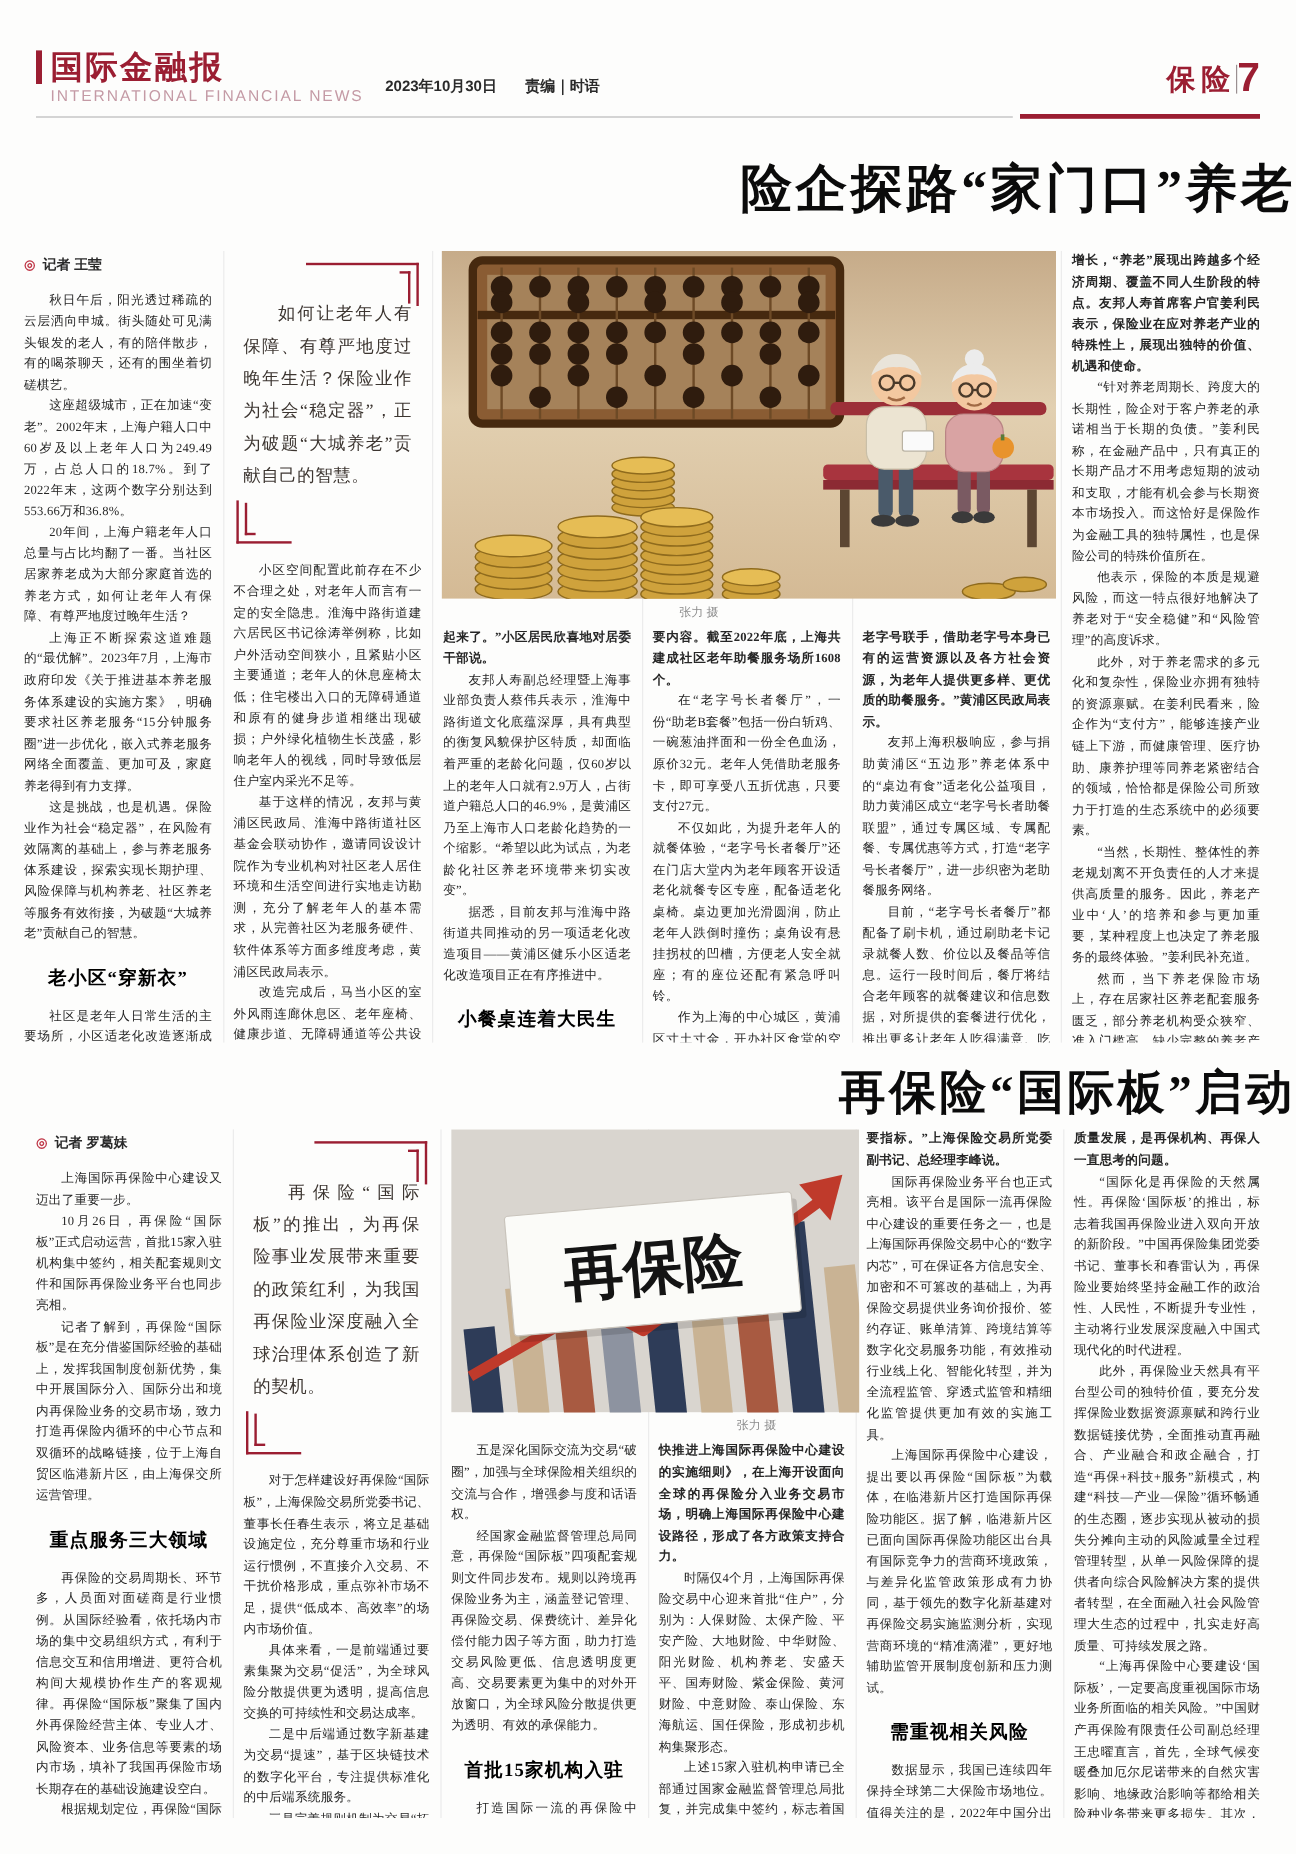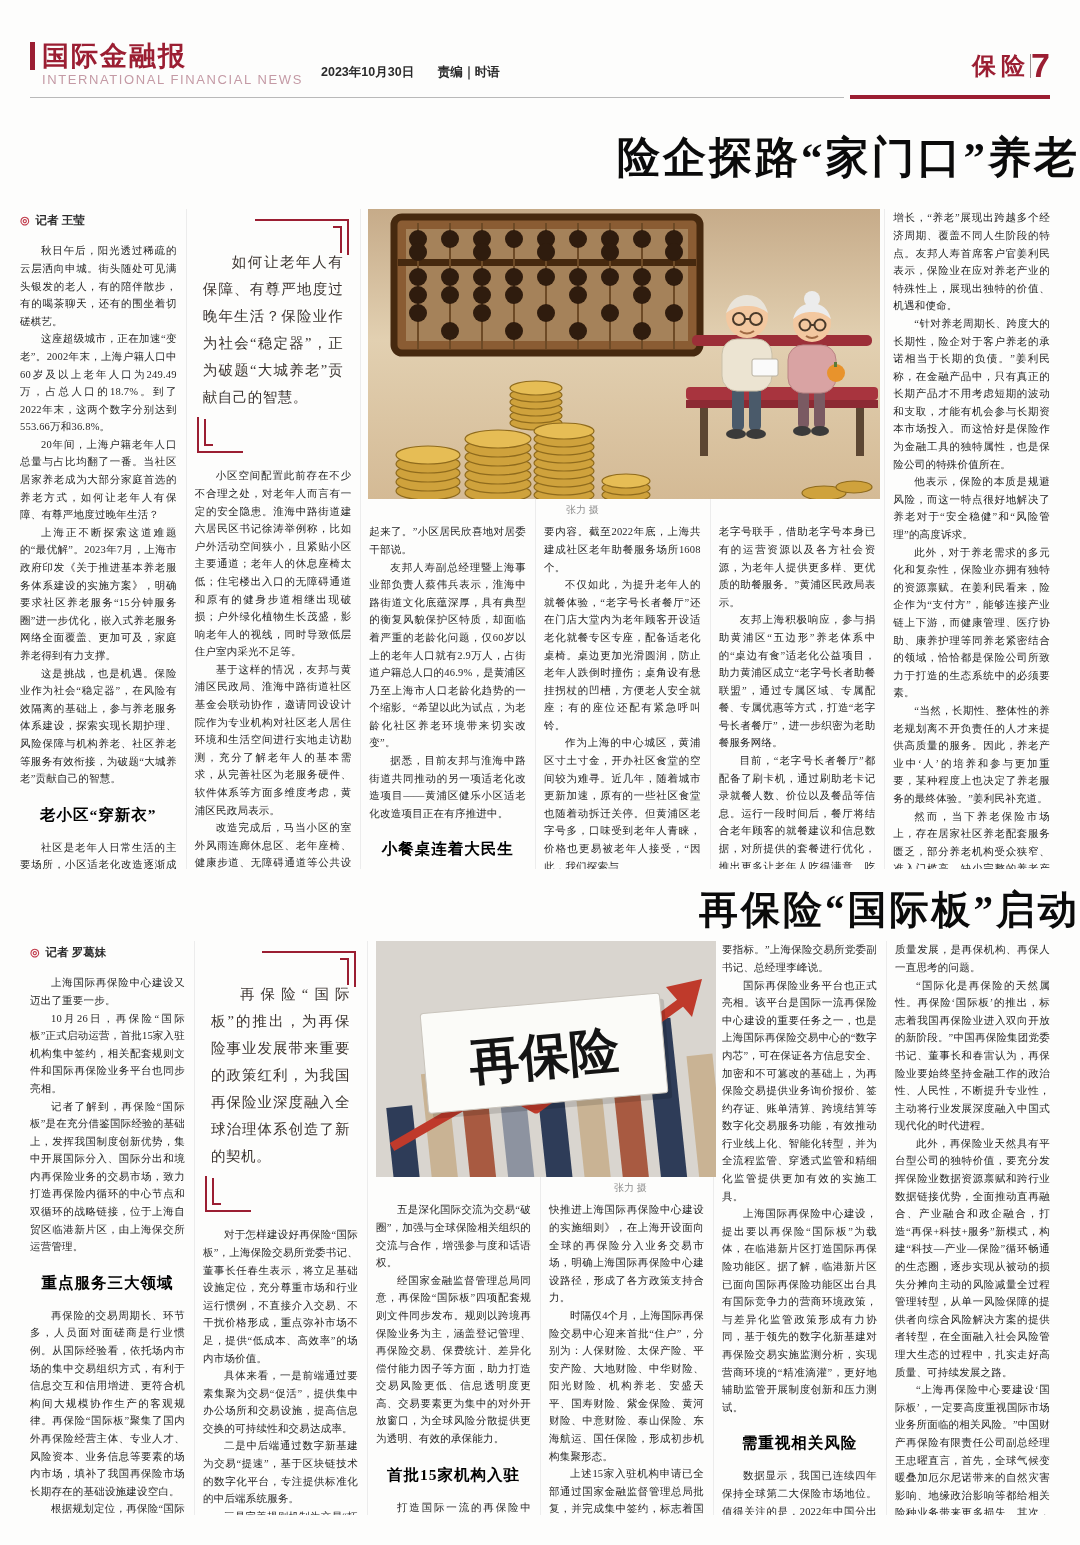--- a/index.html
+++ b/index.html
@@ -37,21 +37,21 @@
   .col + .col{ border-left:1px solid #ececec; padding-left:8px; }
   .col.pad-a1{ padding-top:314px; }
   .col.pad-a2{ padding-top:260px; }
 
   .byline{ font-size:11.5px; font-weight:700; color:#2b2b2b; margin:4px 0 14px 0;
            font-family:"Liberation Sans",sans-serif; }
   .byline-icon{ color:#c03a4a; margin-right:6px; font-size:11px; }
 
   .blocks p{ font-size:10.5px; line-height:17.6px; text-align:justify; color:var(--ink);
              text-indent:2em; letter-spacing:0.2px; }
-  .blocks p.cont{ text-indent:0; }
+  .blocks p.cont{ text-indent:0;font-weight:bold; }
   .blocks h3{ font-size:15.5px; font-weight:900; text-align:center; color:#000; margin:17px 0 13px 0;
               letter-spacing:1px; }
 
   
   .pullquote{ position:relative; padding:30px 8px 42px 8px; margin:10px 0 14px 0; }
   .pullquote::before{ content:""; position:absolute; top:0; right:2px; width:92px; height:34px;
                       border-top:2.5px solid var(--red); border-right:2.5px solid var(--red); }
   .pq-tr{ position:absolute; top:7px; right:9px; width:9px; height:27px; color:var(--red);
           border-top:2.5px solid; border-right:2.5px solid; }
   .pullquote::after{ content:""; position:absolute; bottom:0; left:2px; width:44px; height:34px;
@@ -133,20 +133,21 @@
         <div class="blocks">
             <p class="cont">起来了。”小区居民欣喜地对居委干部说。</p>
             <p>友邦人寿副总经理暨上海事业部负责人蔡伟兵表示，淮海中路街道文化底蕴深厚，具有典型的衡复风貌保护区特质，却面临着严重的老龄化问题，仅60岁以上的老年人口就有2.9万人，占街道户籍总人口的46.9%，是黄浦区乃至上海市人口老龄化趋势的一个缩影。“希望以此为试点，为老龄化社区养老环境带来切实改变”。</p>
             <p>据悉，目前友邦与淮海中路街道共同推动的另一项适老化改造项目——黄浦区健乐小区适老化改造项目正在有序推进中。</p>
             <h3>小餐桌连着大民生</h3>
           </div>
       </div>
       <div class="col pad-a1">
         <div class="blocks">
             <p class="cont">要内容。截至2022年底，上海共建成社区老年助餐服务场所1608个。</p>
+            <p>在“老字号长者餐厅”，一份“助老B套餐”包括一份白斩鸡、一碗葱油拌面和一份全色血汤，原价32元。老年人凭借助老服务卡，即可享受八五折优惠，只要支付27元。</p>
             <p>不仅如此，为提升老年人的就餐体验，“老字号长者餐厅”还在门店大堂内为老年顾客开设适老化就餐专区专座，配备适老化桌椅。桌边更加光滑圆润，防止老年人跌倒时撞伤；桌角设有悬挂拐杖的凹槽，方便老人安全就座；有的座位还配有紧急呼叫铃。</p>
             <p>作为上海的中心城区，黄浦区寸土寸金，开办社区食堂的空间较为难寻。近几年，随着城市更新加速，原有的一些社区食堂也随着动拆迁关停。但黄浦区老字号多，口味受到老年人青睐，价格也更易被老年人接受，“因此，我们探索与</p>
           </div>
       </div>
       <div class="col pad-a1">
         <div class="blocks">
             <p class="cont">老字号联手，借助老字号本身已有的运营资源以及各方社会资源，为老年人提供更多样、更优质的助餐服务。”黄浦区民政局表示。</p>
             <p>友邦上海积极响应，参与捐助黄浦区“五边形”养老体系中的“桌边有食”适老化公益项目，助力黄浦区成立“老字号长者助餐联盟”，通过专属区域、专属配餐、专属优惠等方式，打造“老字号长者餐厅”，进一步织密为老助餐服务网络。</p>
             <p>目前，“老字号长者餐厅”都配备了刷卡机，通过刷助老卡记录就餐人数、价位以及餐品等信息。运行一段时间后，餐厅将结合老年顾客的就餐建议和信息数据，对所提供的套餐进行优化，推出更多让老年人吃得满意、吃得放心的餐食。</p>
           </div>
@@ -329,21 +330,21 @@
       </div>
 
       <div class="col">
         <div class="pullquote">
           <span class="pq-tr"></span>
           <span class="pq-bl"></span>
           <p>再保险“国际板”的推出，为再保险事业发展带来重要的政策红利，为我国再保险业深度融入全球治理体系创造了新的契机。</p>
         </div>
         <div class="blocks">
             <p>对于怎样建设好再保险“国际板”，上海保险交易所党委书记、董事长任春生表示，将立足基础设施定位，充分尊重市场和行业运行惯例，不直接介入交易、不干扰价格形成，重点弥补市场不足，提供“低成本、高效率”的场内市场价值。</p>
-            <p>具体来看，一是前端通过要素集聚为交易“促活”，提供集中办公场所和交易设施，提高信息交换的可持续性和交易达成率。</p>
+            <p>具体来看，一是前端通过要素集聚为交易“促活”，为全球风险分散提供更为透明，提高信息交换的可持续性和交易达成率。</p>
             <p>二是中后端通过数字新基建为交易“提速”，基于区块链技术的数字化平台，专注提供标准化的中后端系统服务。</p>
             <p>三是完善规则机制为交易“拓面”，积极争取承接监管政策试点和地方营商政策支持，促进保险、再保险交易机制创新。</p>
           </div>
       </div>
 
       <div class="col pad-a2">
         <div class="blocks">
             <p>五是深化国际交流为交易“破圈”，加强与全球保险相关组织的交流与合作，增强参与度和话语权。</p>
             <p>经国家金融监督管理总局同意，再保险“国际板”四项配套规则文件同步发布。规则以跨境再保险业务为主，涵盖登记管理、再保险交易、保费统计、差异化偿付能力因子等方面，助力打造交易风险更低、信息透明度更高、交易要素更为集中的对外开放窗口，为全球风险分散提供更为透明、有效的承保能力。</p>
             <h3>首批15家机构入驻</h3>

